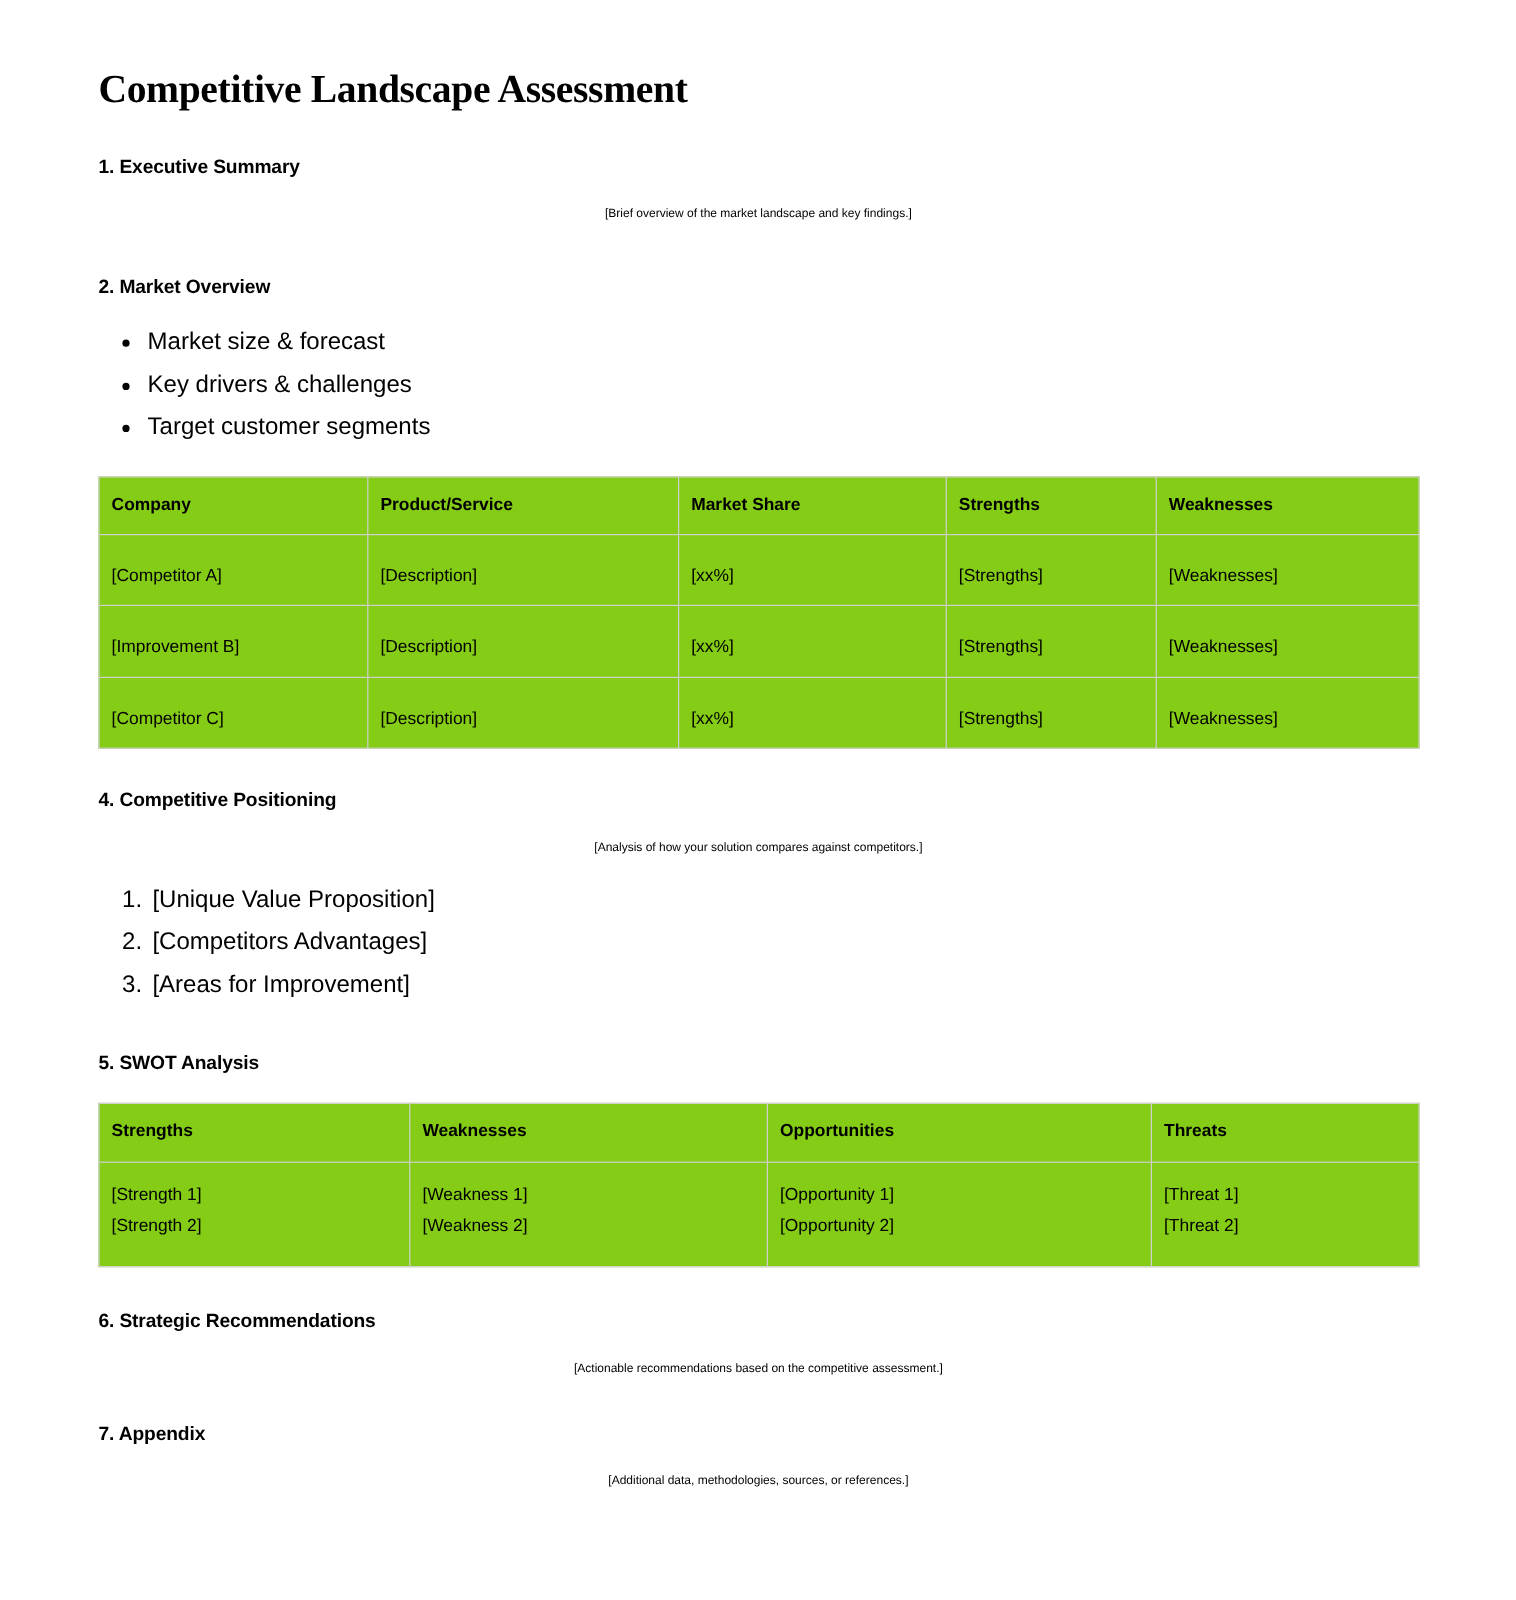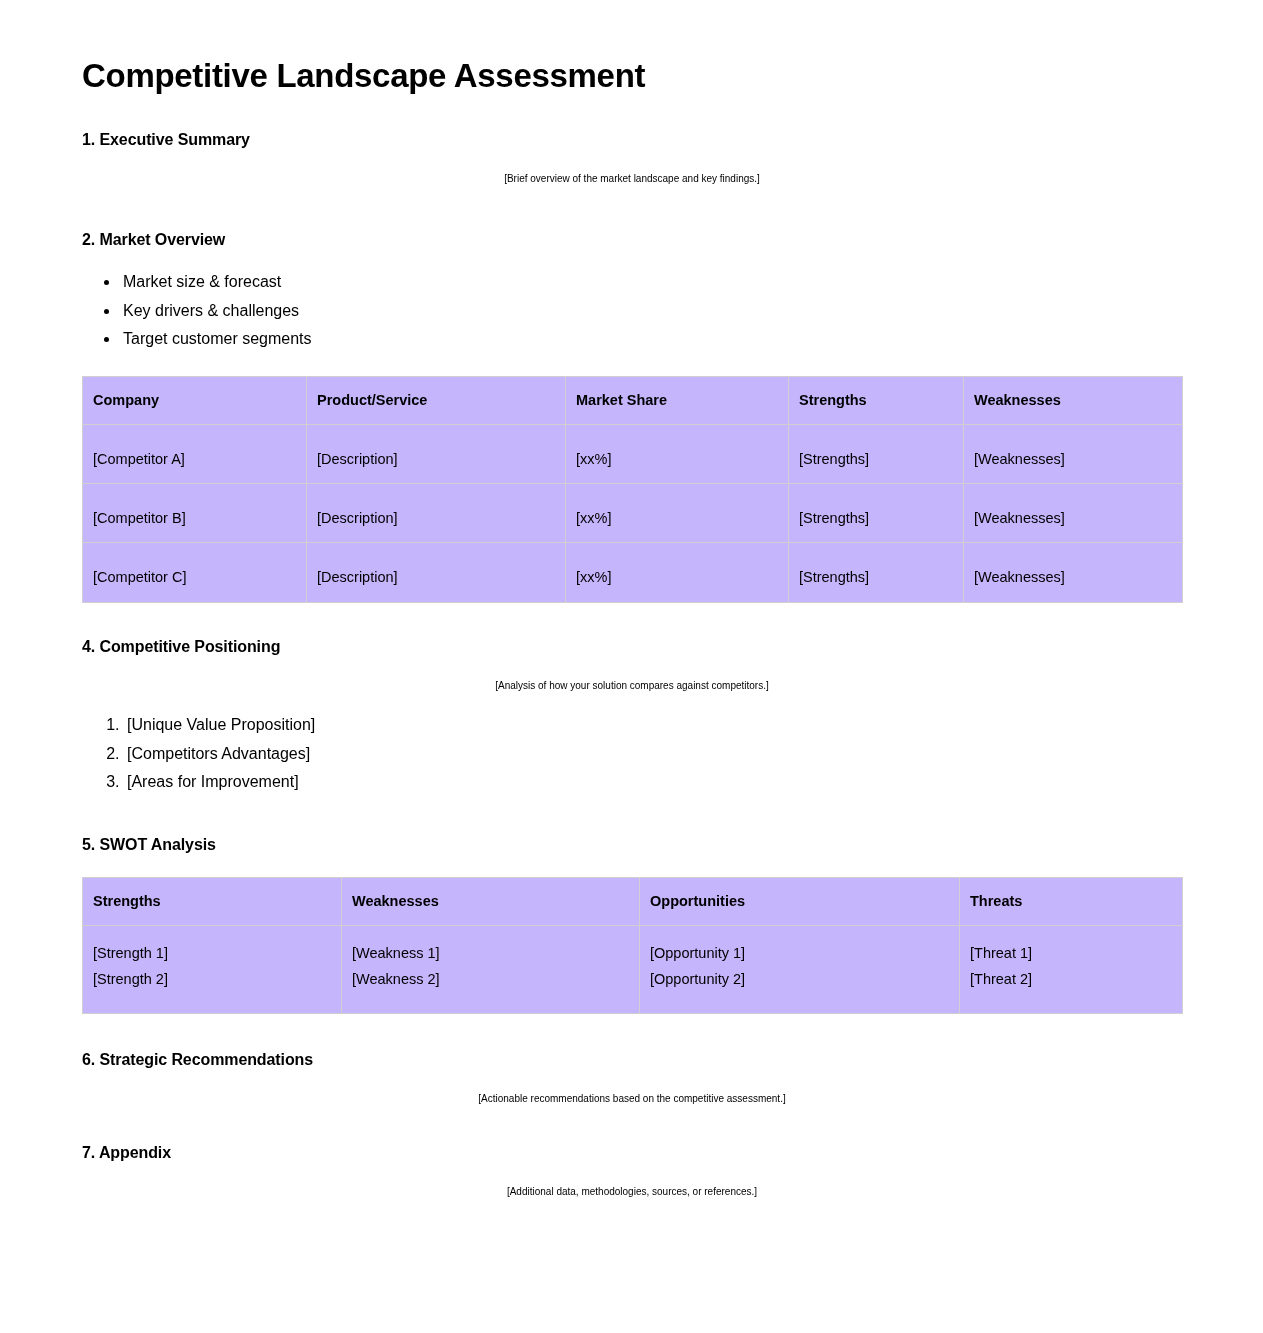--- a/index.html
+++ b/index.html
@@ -20,20 +20,21 @@
     min-height: 1333px;
     padding: 46px 81px 60px 82px;
   }
   .doc-title {
     font-size: 33px;
     font-weight: bold;
     line-height: 1.2;
     letter-spacing: -0.3px;
     margin: 0 0 0 0;
     padding-top: 10px;
+    font-family: Liberation Serif, serif;
   }
   .section-heading {
     font-size: 16px;
     font-weight: bold;
     line-height: 1.25;
     letter-spacing: -0.1px;
     margin: 0;
   }
   .h-exec     { padding-top: 34px; }
   .h-market   { padding-top: 44px; }
@@ -54,31 +55,31 @@
   ul.doc-list, ol.doc-list {
     margin: 0;
     padding-top: 18px;
     padding-left: 38px;
     padding-right: 0;
     padding-bottom: 0;
   }
   ul.doc-list { list-style: disc outside; }
   ol.doc-list { list-style: decimal outside; padding-left: 42px; }
   ul.doc-list li, ol.doc-list li {
-    font-size: 16px;
+    font-size: 20px;
     line-height: 1.78;
     padding-left: 3px;
   }
 
   table.doc-table {
     border-collapse: collapse;
     width: 1100px;
     margin-top: 22px;
     table-layout: fixed;
-    background: #c4b5fd;
+    background: #84cc16;
   }
   table.doc-table th,
   table.doc-table td {
     border: 1px solid #d0d0d0;
     text-align: left;
     vertical-align: top;
     padding: 12px 10px 13px 10px;
     font-size: 14.5px;
     line-height: 1.4;
   }
@@ -141,21 +142,21 @@
     </thead>
     <tbody>
       <tr>
         <td>[Competitor A]</td>
         <td>[Description]</td>
         <td>[xx%]</td>
         <td>[Strengths]</td>
         <td>[Weaknesses]</td>
       </tr>
       <tr>
-        <td>[Competitor B]</td>
+        <td>[Improvement B]</td>
         <td>[Description]</td>
         <td>[xx%]</td>
         <td>[Strengths]</td>
         <td>[Weaknesses]</td>
       </tr>
       <tr>
         <td>[Competitor C]</td>
         <td>[Description]</td>
         <td>[xx%]</td>
         <td>[Strengths]</td>

